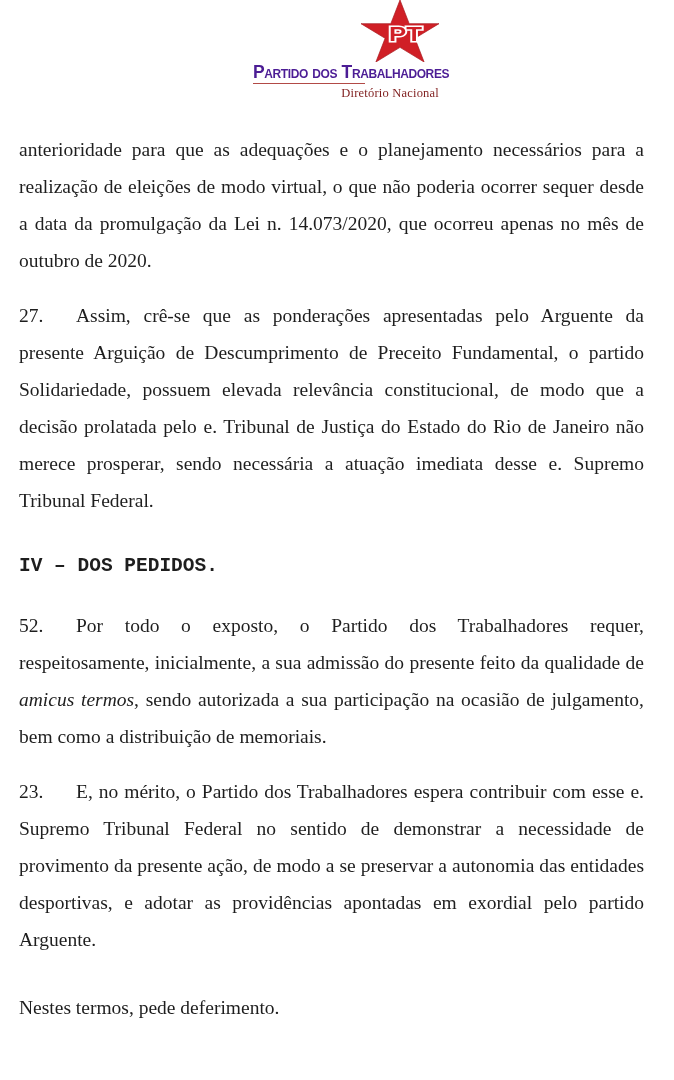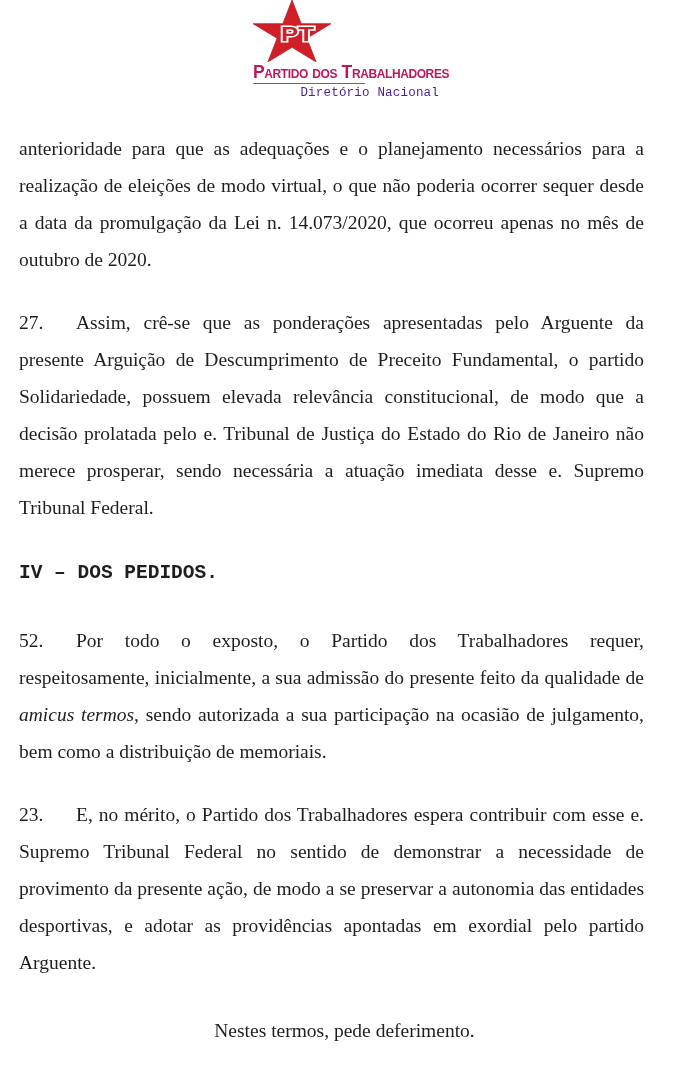--- a/index.html
+++ b/index.html
@@ -20,76 +20,74 @@
   
   .letterhead {
     width: 186px;
     margin: 0 auto;
     transform: translateX(9px);
     text-align: center;
   }
   .star-wrap {
     height: 62px;
     display: flex;
-    justify-content: flex-start;
+    justify-content: flex-end;
   }
   .star-svg { display: block; }
   .party-name {
     font-family: "Liberation Sans", sans-serif;
     font-weight: bold;
     font-variant: small-caps;
     font-size: 17.5px;
     letter-spacing: -0.4px;
-    color: #be185d;
+    color: #4c1d95;
     line-height: 20px;
     white-space: nowrap;
   }
   .letterhead-rule {
     width: 112px;
     height: 0;
     border-bottom: 1.5px solid #b24a46;
     margin-top: 1px;
   }
   .org-unit {
-    font-family: Liberation Mono, monospace;
+    font-family: Liberation Serif, serif;
     font-size: 12.5px;
-    color: #4c1d95;
+    color: #7f1d1d;
     text-align: right;
     margin-top: 2px;
     letter-spacing: 0.2px;
   }
 
   
   .doc-body {
     padding: 0 30px 0 19px;
     margin-top: 30px;
     font-size: 19.5px;
     line-height: 37px;
   }
   .para {
     margin: 0 0 18px 0;
     text-align: justify;
   }
   .pnum {
     display: inline-block;
     width: 57px;
-    margin-top: 8px;
   }
   .section-heading {
     font-size: 19.5px;
     font-weight: bold;
     margin: 32px 0 26px 0;
     line-height: 30px;
     font-family: Liberation Mono, monospace;
   }
   .closing {
     margin-top: 34px;
     line-height: 31px;
-    text-align: center;
-    margin-left: 26px;
+    text-align: left;
   }
 </style>
 </head>
 <body>
 
 <div class="page">
 
   <header class="letterhead">
     <div class="star-wrap">
       <svg class="star-svg" width="78" height="62" viewBox="0 0 100 100" preserveAspectRatio="none">

